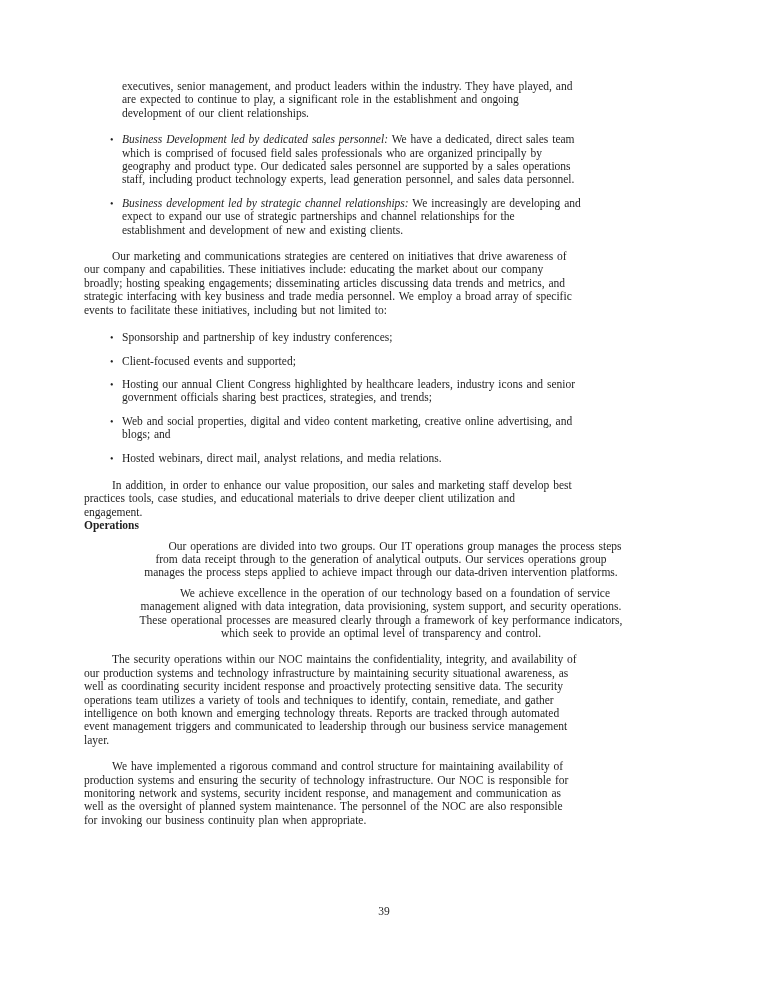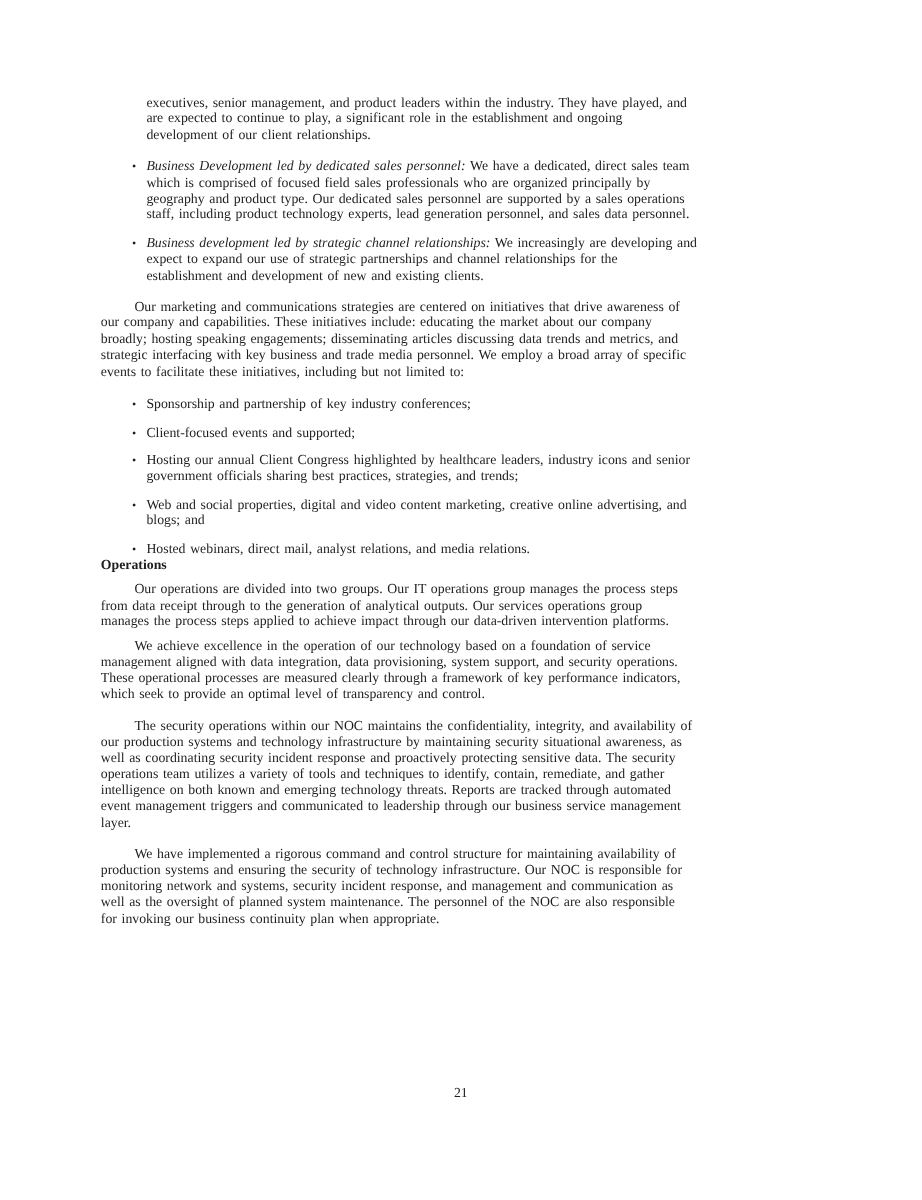--- a/index.html
+++ b/index.html
@@ -30,21 +30,21 @@
     left: 26px;
     top: 0;
     font-size: 10px;
   }
   .lead { font-style: italic; }
   .para { text-indent: 28px; }
   .mt-block { margin-top: 13px; }
   .mt-item { margin-top: 10px; }
   .mt-list { margin-top: 14px; }
   .mt-heading { }
-  .mt-tight { margin-top: 7px; }
+  .mt-tight { margin-top: 7px; text-align: center; }
   .h-bold { font-weight: bold; }
   .h-italic { font-style: italic; }
   .page-number {
     position: absolute;
     top: 905px;
     left: 0;
     width: 768px;
     text-align: center;
   }
 </style>
@@ -99,20 +99,23 @@
         <span class="marker">•</span>
         <div class="pre">Web and social properties, digital and video content marketing, creative online advertising, and
 blogs; and</div>
       </div>
 
     <div class="bullet-item mt-item">
         <span class="marker">•</span>
         <div class="pre">Hosted webinars, direct mail, analyst relations, and media relations.</div>
       </div>
 
+    <div class="para pre mt-list">In addition, in order to enhance our value proposition, our sales and marketing staff develop best
+practices tools, case studies, and educational materials to drive deeper client utilization and
+engagement.</div>
 
     <div class="h-bold mt-heading">Operations</div>
 
     <div class="para pre mt-tight">Our operations are divided into two groups. Our IT operations group manages the process steps
 from data receipt through to the generation of analytical outputs. Our services operations group
 manages the process steps applied to achieve impact through our data-driven intervention platforms.</div>
 
 
     <div class="para pre mt-tight">We achieve excellence in the operation of our technology based on a foundation of service
 management aligned with data integration, data provisioning, system support, and security operations.
@@ -128,14 +131,14 @@
 layer.</div>
 
     <div class="para pre mt-block">We have implemented a rigorous command and control structure for maintaining availability of
 production systems and ensuring the security of technology infrastructure. Our NOC is responsible for
 monitoring network and systems, security incident response, and management and communication as
 well as the oversight of planned system maintenance. The personnel of the NOC are also responsible
 for invoking our business continuity plan when appropriate.</div>
 
   </div>
 
-  <div class="page-number">21</div>
+  <div class="page-number">39</div>
 </div>
 
 </body></html>

